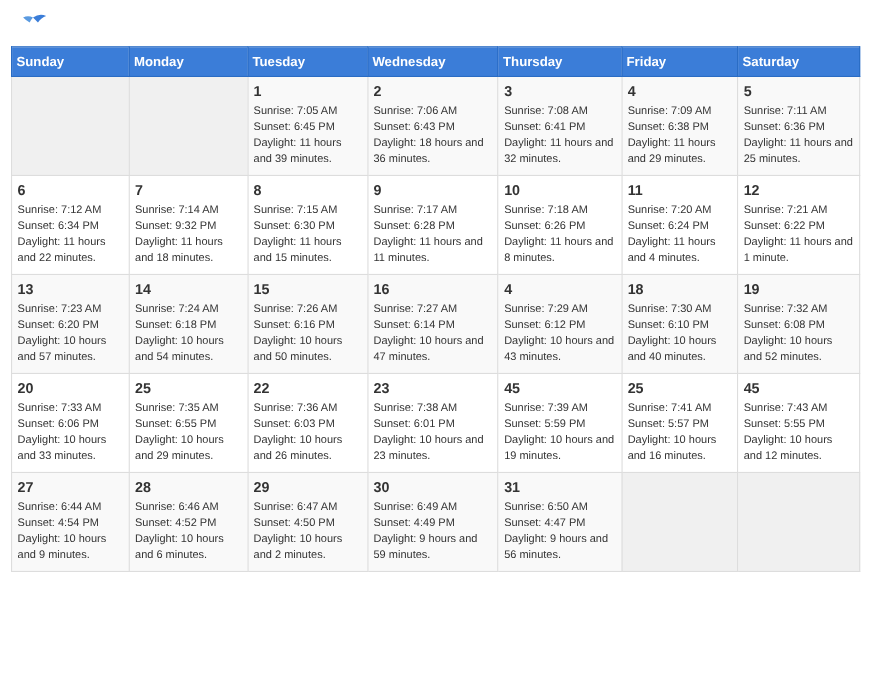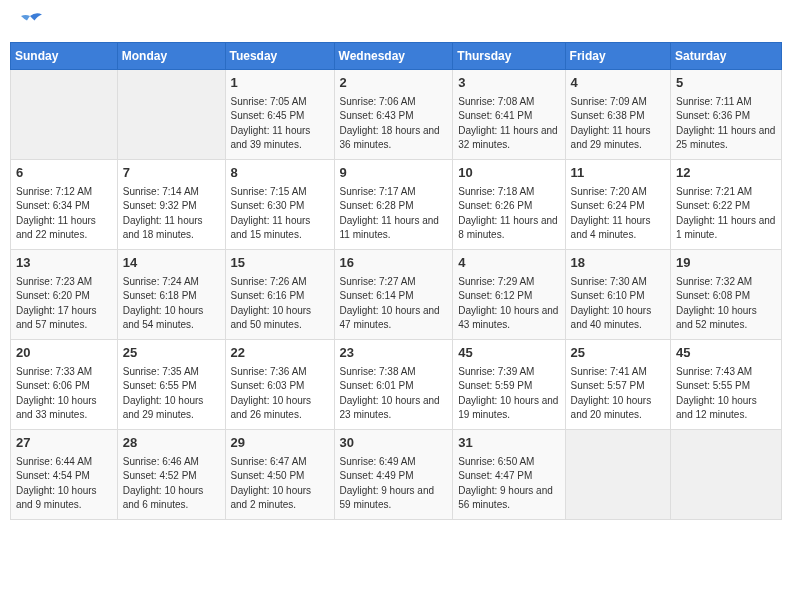--- a/index.html
+++ b/index.html
@@ -179,21 +179,21 @@
           <div>Sunrise: 7:21 AM</div>
           <div>Sunset: 6:22 PM</div>
           <div>Daylight: 11 hours and 1 minute.</div>
         </td>
       </tr>
       <tr>
         <td>
           <span class="day-number">13</span>
           <div>Sunrise: 7:23 AM</div>
           <div>Sunset: 6:20 PM</div>
-          <div>Daylight: 17 hours and 57 minutes.</div>
+          <div>Daylight: 10 hours and 57 minutes.</div>
         </td>
         <td>
           <span class="day-number">14</span>
           <div>Sunrise: 7:24 AM</div>
           <div>Sunset: 6:18 PM</div>
           <div>Daylight: 10 hours and 54 minutes.</div>
         </td>
         <td>
           <span class="day-number">15</span>
           <div>Sunrise: 7:26 AM</div>
@@ -253,21 +253,21 @@
         <td>
           <span class="day-number">45</span>
           <div>Sunrise: 7:39 AM</div>
           <div>Sunset: 5:59 PM</div>
           <div>Daylight: 10 hours and 19 minutes.</div>
         </td>
         <td>
           <span class="day-number">25</span>
           <div>Sunrise: 7:41 AM</div>
           <div>Sunset: 5:57 PM</div>
-          <div>Daylight: 10 hours and 20 minutes.</div>
+          <div>Daylight: 10 hours and 16 minutes.</div>
         </td>
         <td>
           <span class="day-number">45</span>
           <div>Sunrise: 7:43 AM</div>
           <div>Sunset: 5:55 PM</div>
           <div>Daylight: 10 hours and 12 minutes.</div>
         </td>
       </tr>
       <tr>
         <td>

